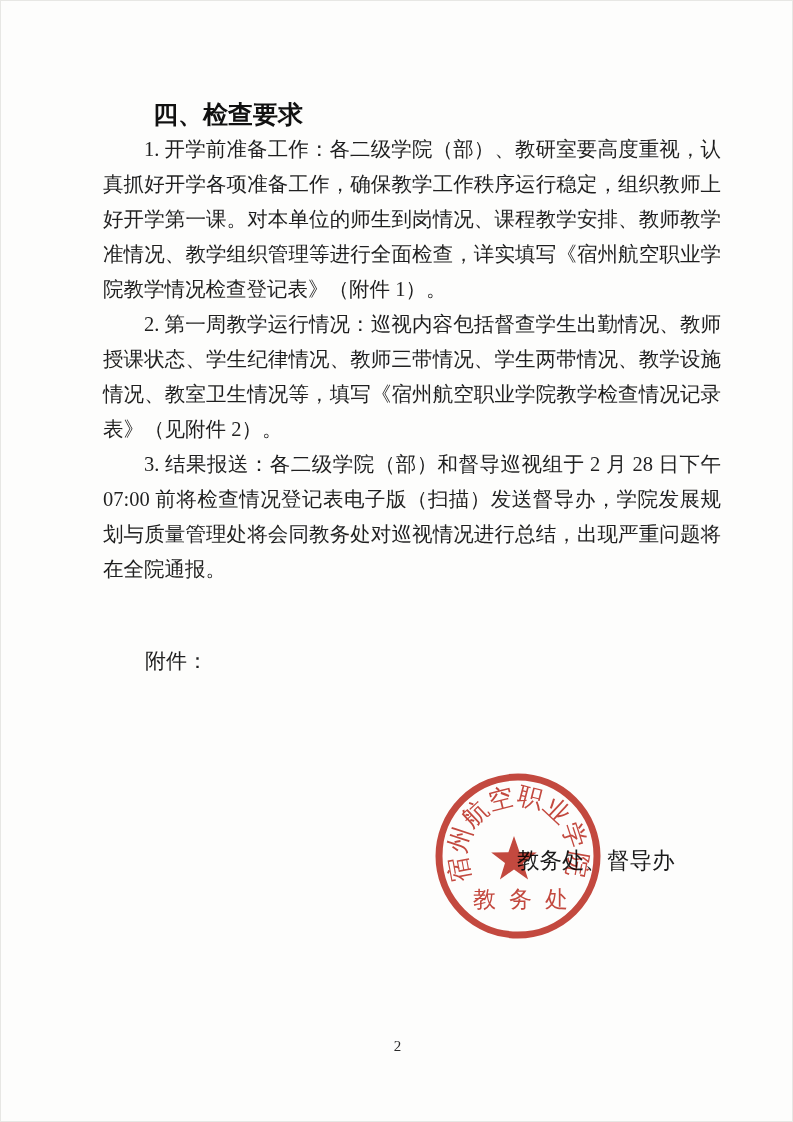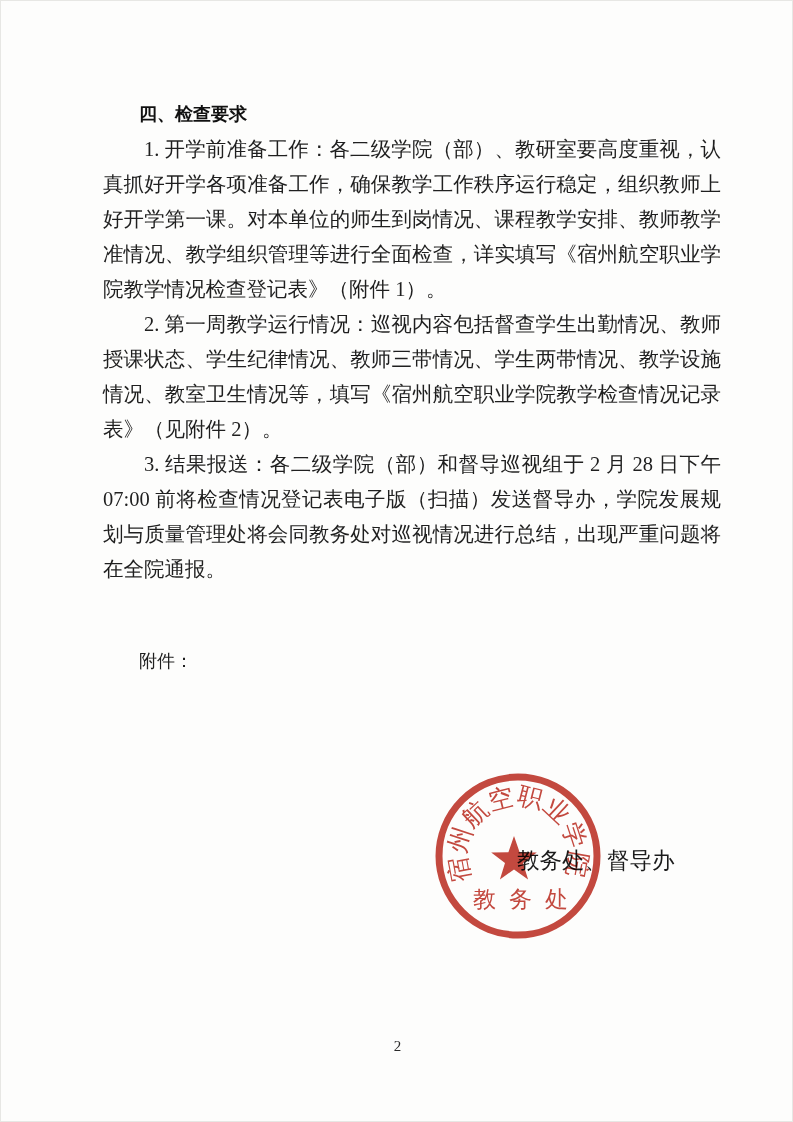--- a/index.html
+++ b/index.html
@@ -18,28 +18,28 @@
     left:102px;top:96px;width:618px;
     font-size:20.5px;line-height:35px;
     text-align:justify;
     text-align-last:left;
   }
   .body-text p{margin:0;text-indent:2em;}
   .heading{
     margin:0;
     font-family:"Liberation Sans","DejaVu Sans",sans-serif;
     font-weight:700;
-    font-size:18px;line-height:35px;
+    font-size:25px;line-height:35px;
     text-indent:2em;
     color:#111;
   }
   .attachments{
     position:absolute;
     left:102px;top:643px;width:618px;
-    font-size:18px;line-height:35px;
+    font-size:21px;line-height:35px;
   }
   .attachments div{text-indent:2em;}
   .signature{
     position:absolute;
     left:516px;top:842px;width:220px;
     font-size:22.5px;line-height:36px;
     text-align:left;
     color:#1b1b1b;
     z-index:1;
   }

